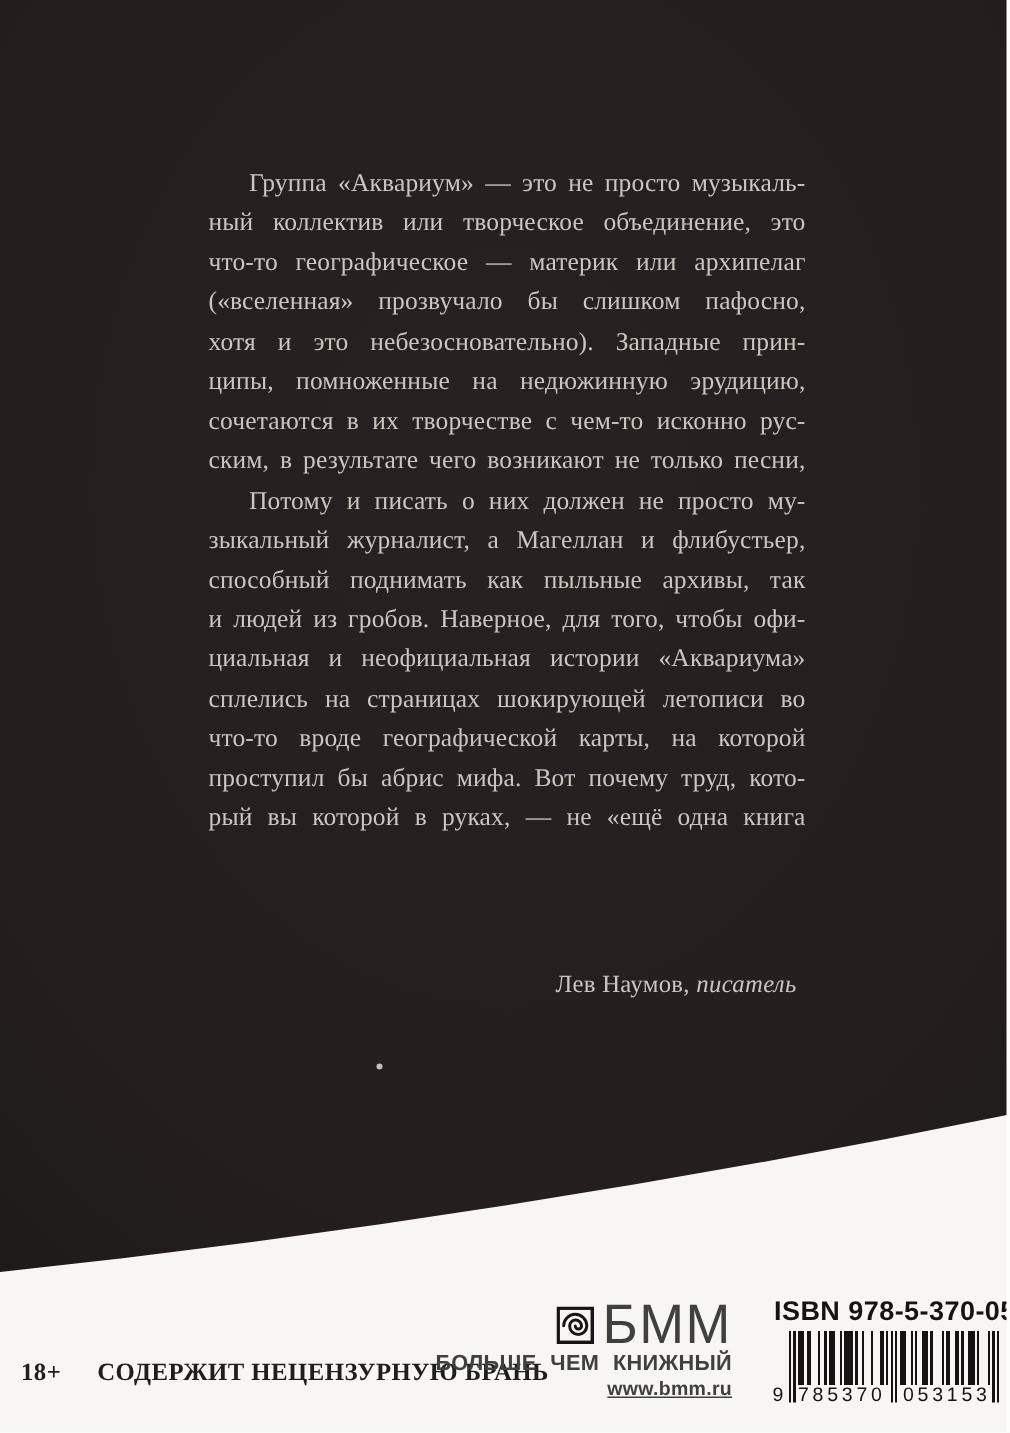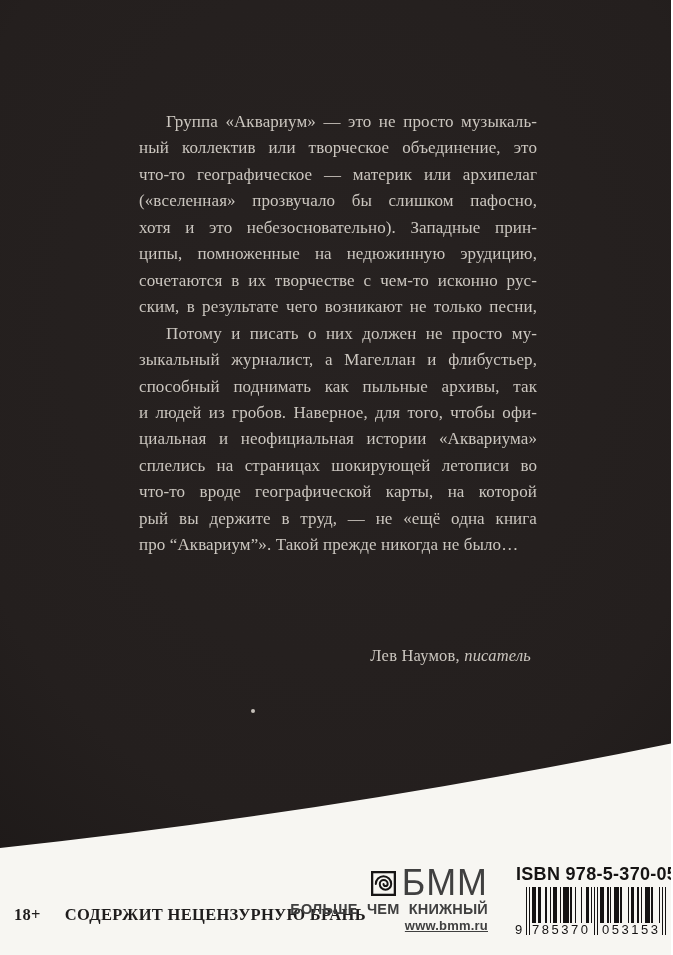--- a/index.html
+++ b/index.html
@@ -73,22 +73,22 @@
       <div class="line j">ципы, помноженные на недюжинную эрудицию,</div>
       <div class="line j">сочетаются в их творчестве с чем-то исконно рус-</div>
       <div class="line j">ским, в результате чего возникают не только песни,</div>
       <div class="line j ind">Потому и писать о них должен не просто му-</div>
       <div class="line j">зыкальный журналист, а Магеллан и флибустьер,</div>
       <div class="line j">способный поднимать как пыльные архивы, так</div>
       <div class="line j">и людей из гробов. Наверное, для того, чтобы офи-</div>
       <div class="line j">циальная и неофициальная истории «Аквариума»</div>
       <div class="line j">сплелись на страницах шокирующей летописи во</div>
       <div class="line j">что-то вроде географической карты, на которой</div>
-      <div class="line j">рый вы держите в труд, — не «ещё одна книга</div>
-      <div class="line">про “Аквариум”». Такой прежде никогда не было…</div>
+      <div class="line j">проступил бы абрис мифа. Вот почему труд, кото-</div>
+      <div class="line j">рый вы которой в руках, — не «ещё одна книга</div>
     </div>
 
   <div class="author-line">
     <span>Лев Наумов,</span>
     <span> </span>
     <span class="author-role">писатель</span>
   </div>
 
   <div class="white-dot"></div>
 

